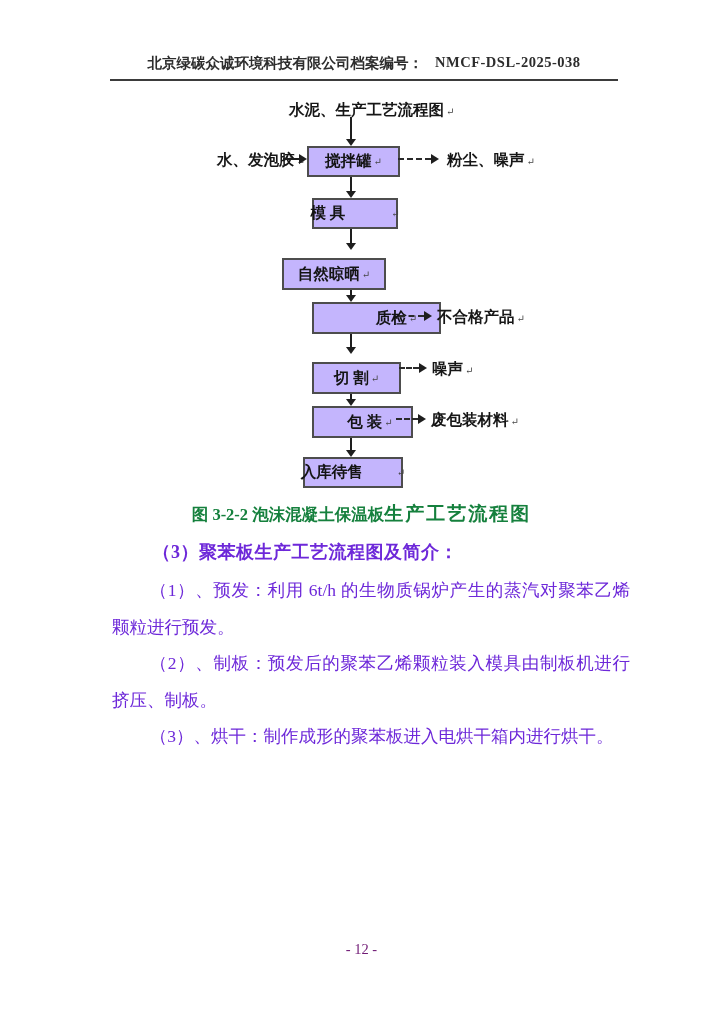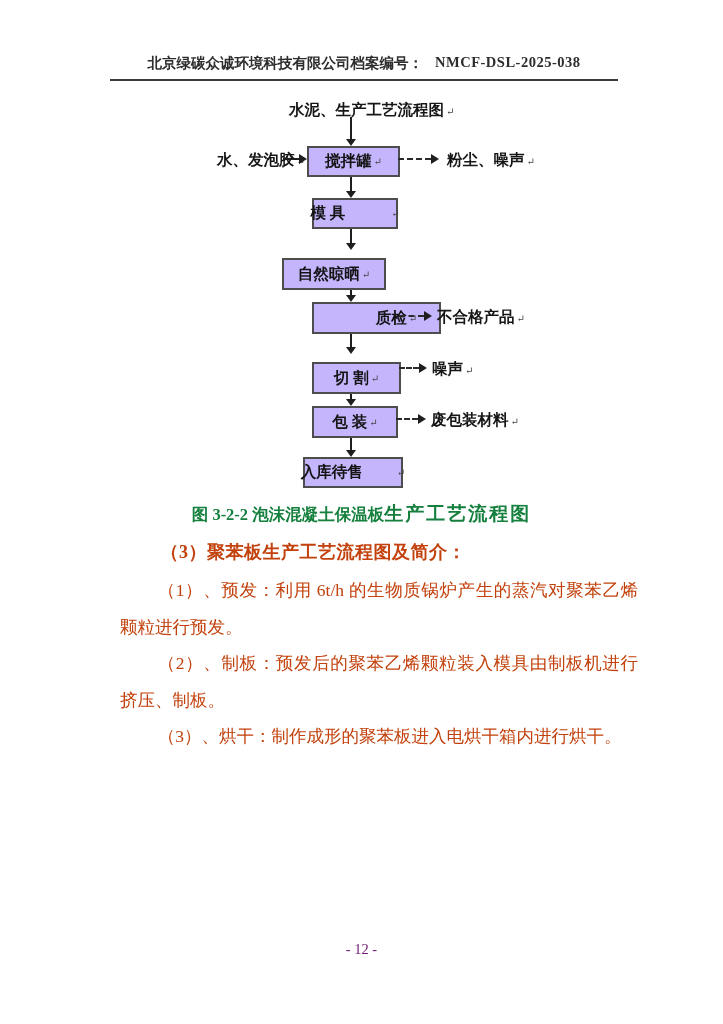--- a/index.html
+++ b/index.html
@@ -103,27 +103,27 @@
     font-weight: bold;
     color: #15803d;
     white-space: nowrap;
   }
   .caption-prefix { font-size: 16.5px; }
   .caption-suffix { font-size: 19px; letter-spacing: 2px; }
 
   
   .body-text {
     position: absolute;
-    left: 120px;
+    left: 112px;
     top: 536px;
     width: 518px;
     font-size: 17.5px;
     line-height: 36.5px;
     text-align: justify;
-    color: #c2410c;
+    color: #6d28d9;
     word-break: break-all;
     overflow-wrap: anywhere;
   }
   .body-heading {
     font-weight: bold;
     font-size: 18px;
     line-height: 32px;
     margin: 0 0 4px 0;
     text-indent: 2.25em;
     letter-spacing: 0.5px;
@@ -210,21 +210,21 @@
         <span class="pmark">↵</span>
     </div>
     <div class="flow-box" style="left:312px; top:302px; width:85px; height:28px;padding-left:40px;">
       <span>质检</span>
         <span class="pmark">↵</span>
     </div>
     <div class="flow-box" style="left:312px; top:362px; width:85px; height:28px;">
       <span>切 割</span>
         <span class="pmark">↵</span>
     </div>
-    <div class="flow-box" style="left:312px; top:406px; width:82px; height:28px;">
+    <div class="flow-box" style="left:312px; top:406px; width:82px; height:28px;padding-left:15px;">
       <span>包 装</span>
         <span class="pmark">↵</span>
     </div>
     <div class="flow-box" style="left:303px; top:457px; width:96px; height:27px;gap:32px;">
       <span>入库待售</span>
         <span class="pmark">↵</span>
     </div>
 
     <div class="harrow" style="left:398px; top:154px;">
       <span class="hline-dashed" style="width:33px;"></span>

